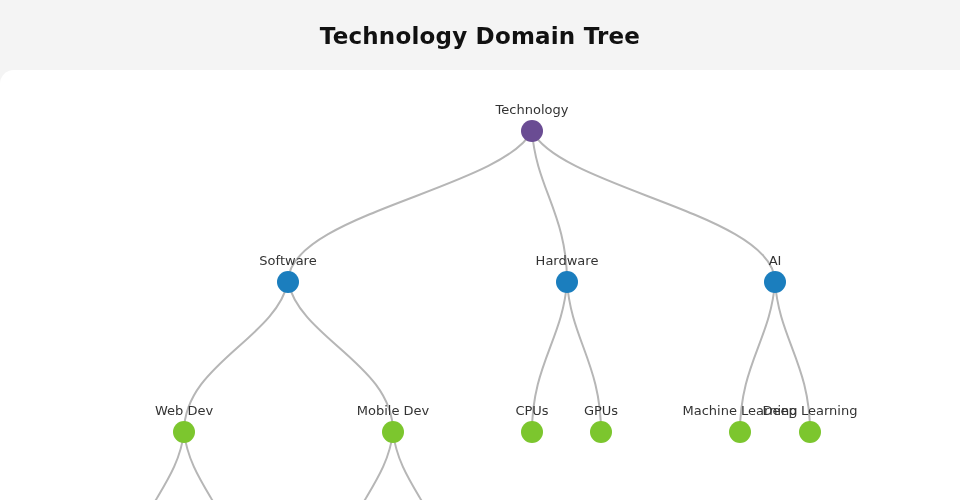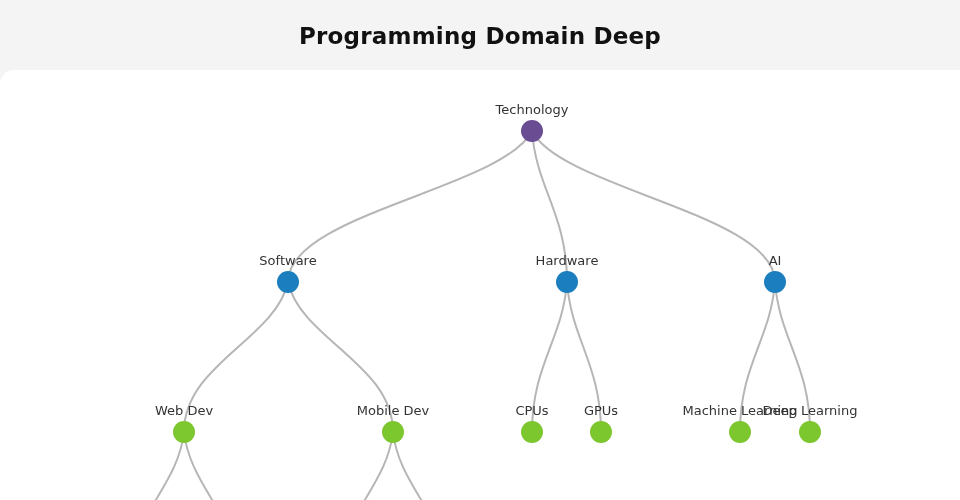--- a/index.html
+++ b/index.html
@@ -45,21 +45,21 @@
   svg.tree text {
     font-family: "DejaVu Sans", "Liberation Sans", sans-serif;
     font-size: 13px;
   }
 </style>
 </head>
 <body style="background: rgb(244, 244, 244);">
 
 <div class="stage">
   <div class="header">
-    <h1 style="color: rgb(17, 17, 17);">Programming Domain Deep</h1>
+    <h1 style="color: rgb(17, 17, 17);">Technology Domain Tree</h1>
   </div>
   <div class="canvas-card" style="background: rgb(255, 255, 255);"></div>
   <svg class="tree" viewBox="0 0 960 500">
     <g id="edges-layer">
         <path d="M 532 131 C 502.72 188.38, 288 214.05, 288 282" fill="none" stroke="#b6b6b6" stroke-width="2"></path>
         <path d="M 532 131 C 536.2 188.38, 567 214.05, 567 282" fill="none" stroke="#b6b6b6" stroke-width="2"></path>
         <path d="M 532 131 C 561.16 188.38, 775 214.05, 775 282" fill="none" stroke="#b6b6b6" stroke-width="2"></path>
         <path d="M 288 282 C 275.52 339, 184 364.5, 184 432" fill="none" stroke="#b6b6b6" stroke-width="2"></path>
         <path d="M 288 282 C 300.6 339, 393 364.5, 393 432" fill="none" stroke="#b6b6b6" stroke-width="2"></path>
         <path d="M 567 282 C 562.8 339, 532 364.5, 532 432" fill="none" stroke="#b6b6b6" stroke-width="2"></path>

